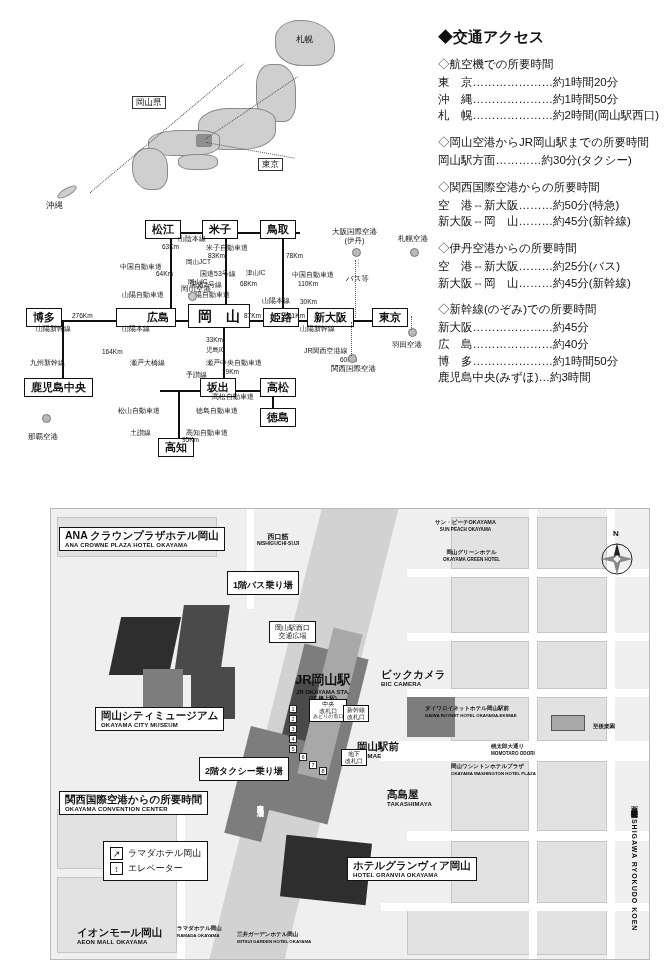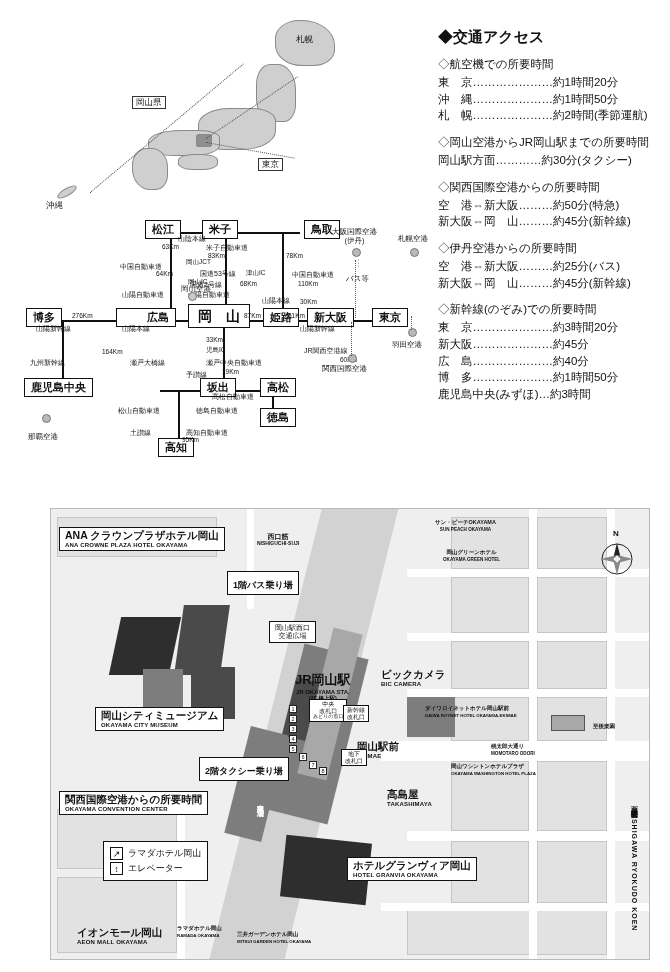--- a/index.html
+++ b/index.html
@@ -135,21 +135,21 @@
       <div class="rline v" style="left:215px; top:20px; height:88px;"></div>
       <div class="rline v" style="left:272px; top:20px; height:88px;"></div>
       <div class="rline v" style="left:213px; top:108px; height:70px;"></div>
       <div class="rline h" style="left:150px; top:178px; width:120px;"></div>
       <div class="rline v" style="left:262px; top:178px; height:24px;"></div>
       <div class="rline v" style="left:168px; top:178px; height:52px;"></div>
       <div class="rline v" style="left:52px; top:108px; height:62px;"></div>
 
       <div class="node" style="left:135px; top:8px;"><span>松江</span></div>
       <div class="node" style="left:192px; top:8px;"><span>米子</span></div>
-      <div class="node" style="left:250px; top:8px;margin-left:44px;"><span>鳥取</span></div>
+      <div class="node" style="left:250px; top:8px;"><span>鳥取</span></div>
 
       <div class="node" style="left:16px; top:96px;"><span>博多</span></div>
       <div class="node" style="left:106px; top:96px;padding-left:30px;"><span>広島</span></div>
       <div class="node big" style="left:178px; top:92px; background:#fff;"><span>岡　山</span></div>
       <div class="node" style="left:253px; top:96px;"><span>姫路</span></div>
       <div class="node" style="left:297px; top:96px;"><span>新大阪</span></div>
       <div class="node" style="left:362px; top:96px;"><span>東京</span></div>
       <div class="node" style="left:14px; top:166px;"><span>鹿児島中央</span></div>
 
       <div class="node" style="left:190px; top:166px;"><span>坂出</span></div>
@@ -211,38 +211,38 @@
 
       <div class="apt-dot" style="left:400px; top:36px;"></div>
       <div class="apt" style="left:388px; top:22px;">札幌空港</div>
 
       <div class="apt" style="left:336px; top:62px;"><span>バス等</span></div>
 
       <div class="apt-dot" style="left:398px; top:116px;"></div>
       <div class="apt" style="left:382px; top:128px;">羽田空港</div>
 
       <div class="apt-dot" style="left:338px; top:142px;"></div>
-      <div class="apt" style="left:312px; top:152px;">関西国際空港</div>
+      <div class="apt" style="left:321px; top:152px;">関西国際空港</div>
 
       <div class="apt-dot" style="left:32px; top:202px;"></div>
       <div class="apt" style="left:18px; top:220px;">那覇空港</div>
 
       <div class="dotline" style="left:346px; top:48px; width:58px; transform:rotate(90deg);"></div>
       <div class="dotline" style="left:402px; top:104px; width:14px; transform:rotate(90deg);"></div>
       <div class="dotline" style="left:342px; top:110px; width:34px; transform:rotate(90deg);"></div>
     </div>
 
     <div class="access">
       <h2>◆交通アクセス</h2>
 
       <div class="acc-group">
         <div class="acc-head">◇航空機での所要時間</div>
         <div class="acc-row">東　京…………………約1時間20分</div>
         <div class="acc-row">沖　縄…………………約1時間50分</div>
-        <div class="acc-row">札　幌…………………約2時間(季節運航)</div>
+        <div class="acc-row">札　幌…………………約2時間(岡山駅西口)</div>
       </div>
 
       <div class="acc-group">
         <div class="acc-head">◇岡山空港からJR岡山駅までの所要時間</div>
         <div class="acc-row">岡山駅方面…………約30分(タクシー)</div>
       </div>
 
       <div class="acc-group">
         <div class="acc-head">◇関西国際空港からの所要時間</div>
         <div class="acc-row">空　港⇔新大阪………約50分(特急)</div>
@@ -250,21 +250,20 @@
       </div>
 
       <div class="acc-group">
         <div class="acc-head">◇伊丹空港からの所要時間</div>
         <div class="acc-row">空　港⇔新大阪………約25分(バス)</div>
         <div class="acc-row">新大阪⇔岡　山………約45分(新幹線)</div>
       </div>
 
       <div class="acc-group">
         <div class="acc-head">◇新幹線(のぞみ)での所要時間</div>
-        <div class="acc-row">東　京…………………約3時間20分</div>
         <div class="acc-row">新大阪…………………約45分</div>
         <div class="acc-row">広　島…………………約40分</div>
         <div class="acc-row">博　多…………………約1時間50分</div>
         <div class="acc-row">鹿児島中央(みずほ)…約3時間</div>
       </div>
     </div>
   </div>
 
   <div class="bottom">
 

